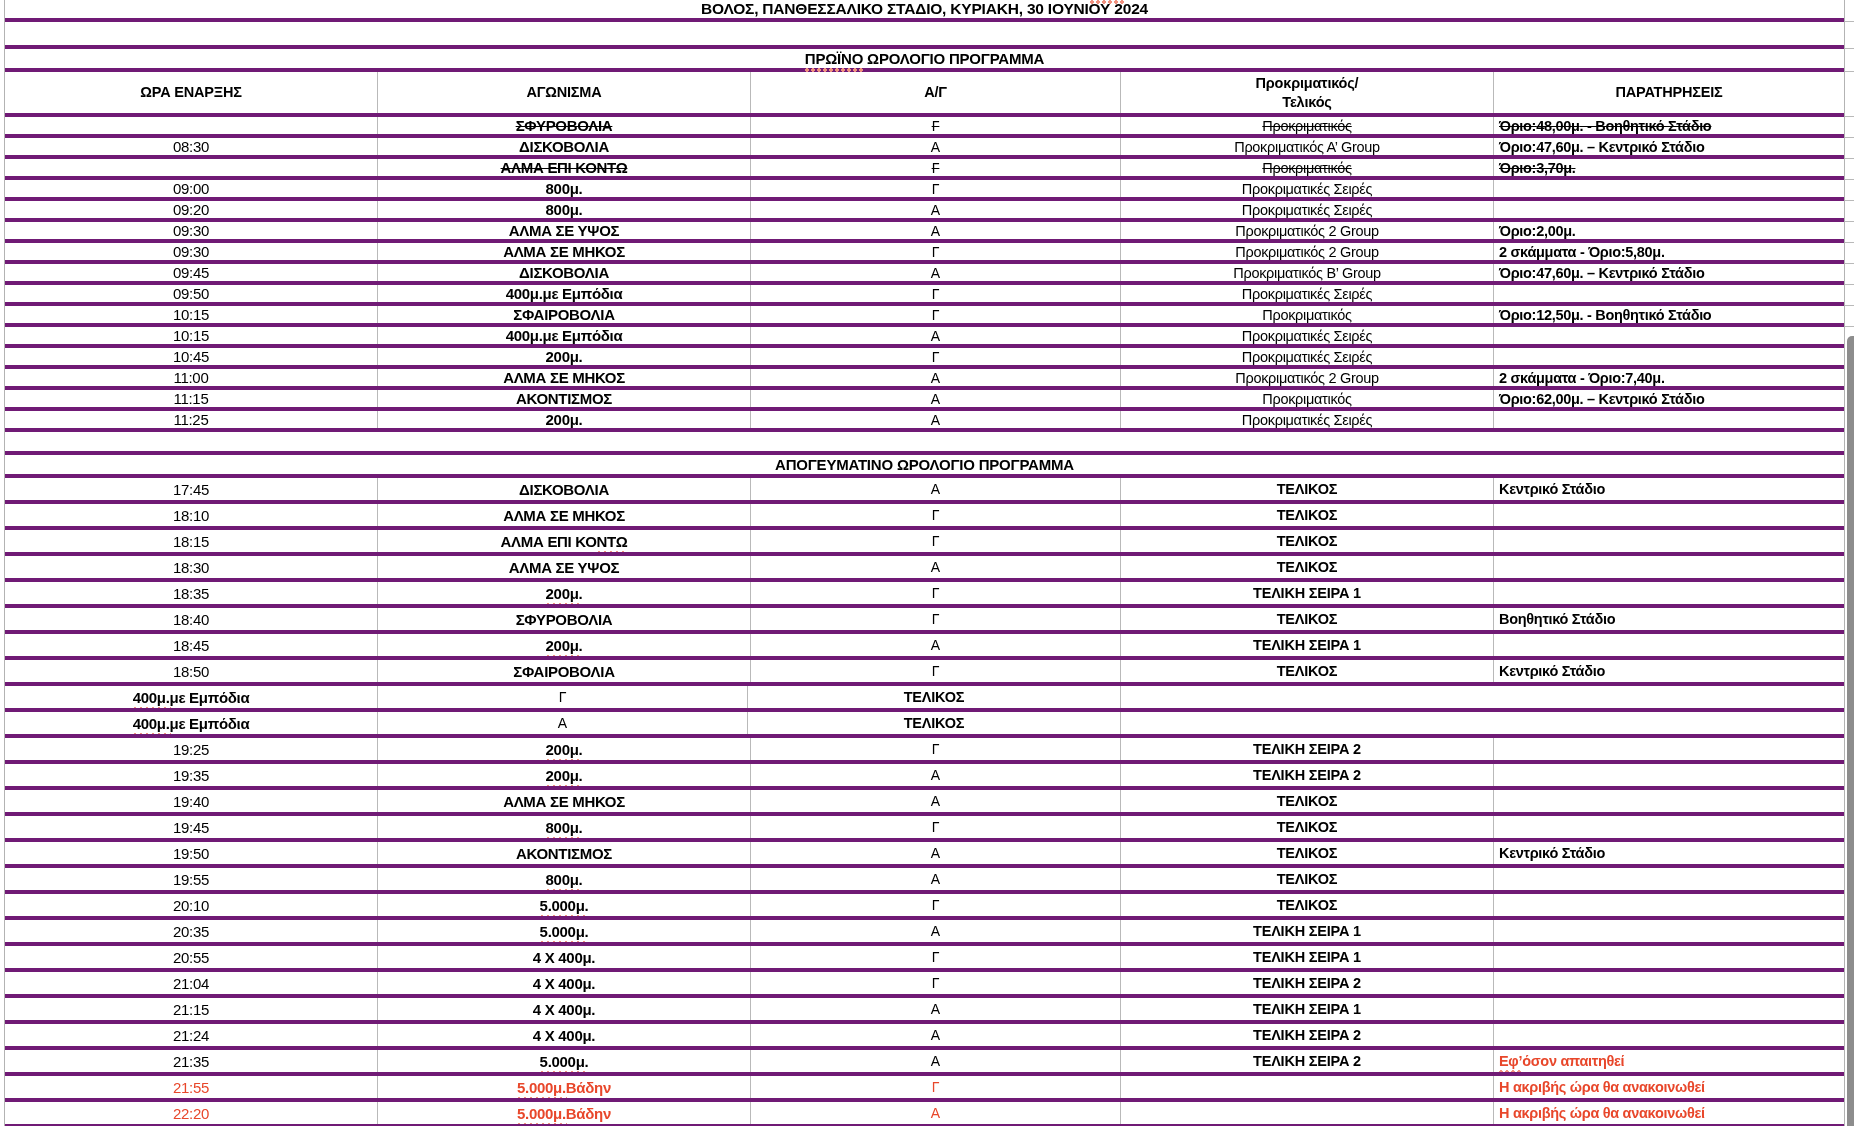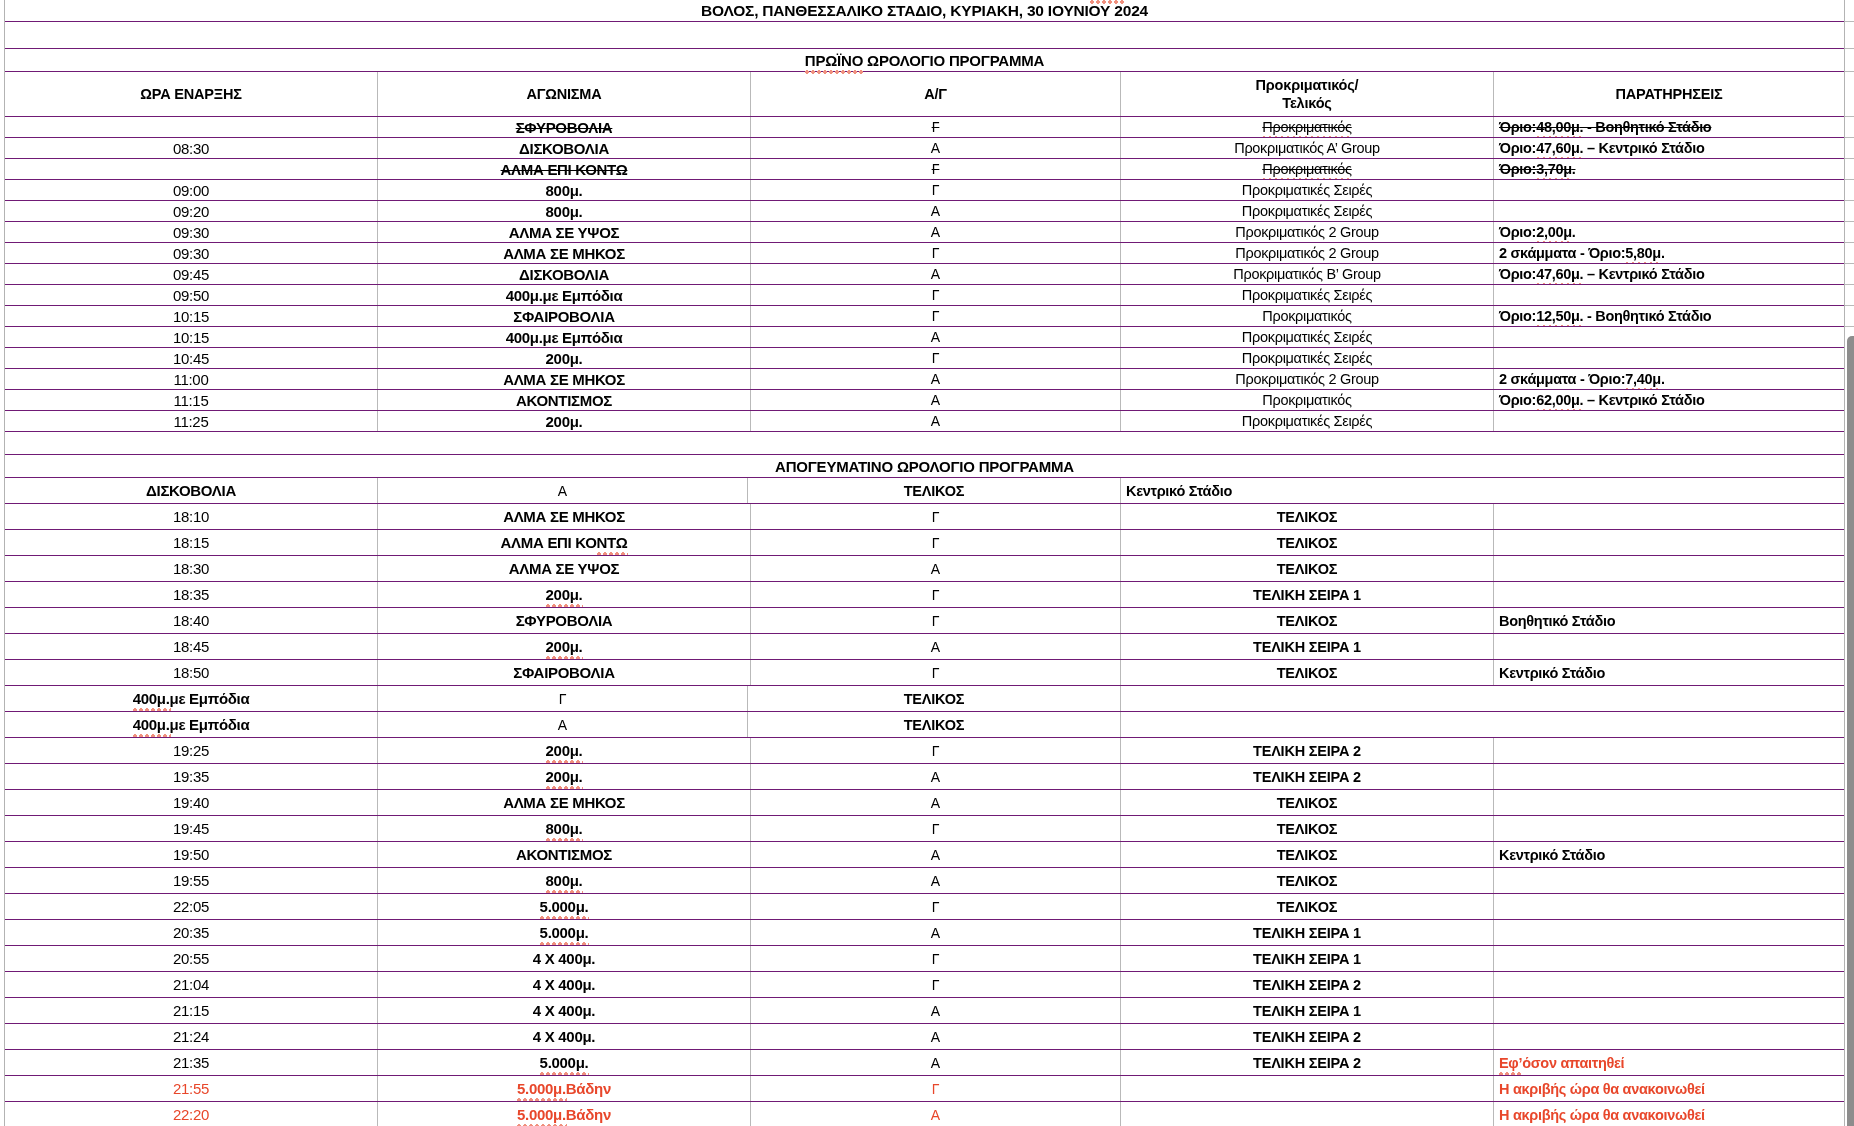--- a/index.html
+++ b/index.html
@@ -5,21 +5,21 @@
   html,body{margin:0;padding:0;}
   body{
     width:1854px;height:1126px;overflow:hidden;background:#ffffff;
     font-family:"Liberation Sans", sans-serif;color:#000;position:relative;
   }
   .sheet{
     position:absolute;left:4px;top:0;width:1841px;
     border-left:1px solid #b3b3b3;border-right:1px solid #b3b3b3;
     box-sizing:border-box;background:#fff;
   }
-  .row{display:flex;border-bottom:1px solid #701a75;box-sizing:border-box;align-items:stretch;}
+  .row{display:flex;border-bottom:4px solid #701a75;box-sizing:border-box;align-items:stretch;}
   .title-row{height:22px;}
   .empty-row{height:27px;}
   .section-row{height:23px;}
   .header-row{height:45px;}
   .am-row{height:21px;}
   .gap-row{height:23px;}
   .pm-row{height:26px;}
   .center-text{flex:1;display:flex;align-items:center;justify-content:center;}
   .title-txt{font-weight:700;font-size:15.5px;letter-spacing:-0.2px;}
   .section-txt{font-weight:700;font-size:15px;letter-spacing:-0.2px;}
@@ -350,20 +350,23 @@
       </div>
     </div>
   <div class="row gap-row"></div>
   <div class="row section-row">
     <div class="center-text">
         <span class="section-txt t" id="heading-afternoon"><span class="t">ΑΠΟΓΕΥΜΑΤΙΝΟ ΩΡΟΛΟΓΙΟ ΠΡΟΓΡΑΜΜΑ</span></span>
       </div>
   </div>
   <div id="afternoon-rows" class="pm">
       <div class="row pm-row pm">
+        <div class="c w1 cell-time">
+          <span class="t">17:45</span>
+        </div>
         <div class="c w2 cell-event">
           <span class="t">ΔΙΣΚΟΒΟΛΙΑ</span>
         </div>
         <div class="c w3 cell-gender">
           <span class="t">Α</span>
         </div>
         <div class="c w4 cell-round">
           <span class="t">ΤΕΛΙΚΟΣ</span>
         </div>
         <div class="c w5 cell-note">
@@ -593,21 +596,21 @@
         <div class="c w3 cell-gender">
           <span class="t">Α</span>
         </div>
         <div class="c w4 cell-round">
           <span class="t">ΤΕΛΙΚΟΣ</span>
         </div>
         <div class="c w5 cell-note"></div>
       </div>
       <div class="row pm-row pm">
         <div class="c w1 cell-time">
-          <span class="t">22:05</span>
+          <span class="t">20:10</span>
         </div>
         <div class="c w2 cell-event">
           <span class="t sp">5.000μ.</span>
         </div>
         <div class="c w3 cell-gender">
           <span class="t">Γ</span>
         </div>
         <div class="c w4 cell-round">
           <span class="t">ΤΕΛΙΚΟΣ</span>
         </div>

